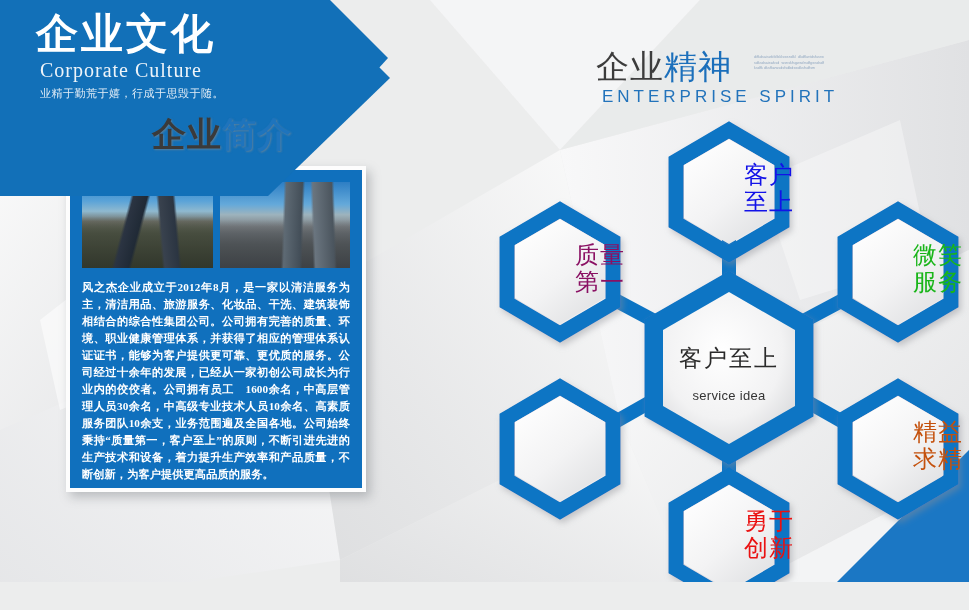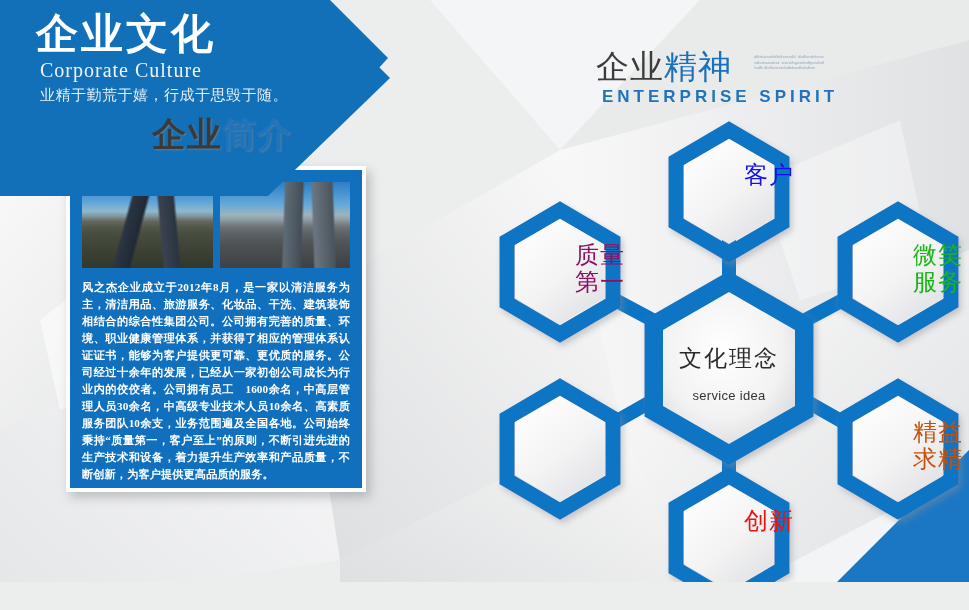--- a/index.html
+++ b/index.html
@@ -18,21 +18,21 @@
   .banner-text { position:absolute; left:36px; top:10px; z-index:6; }
   .banner-cn {
     font-size:42px; font-weight:bold; color:#ffffff; letter-spacing:3px;
     font-family:"DejaVu Sans","Liberation Sans",sans-serif; line-height:1.15;
   }
   .banner-en {
     font-size:20px; color:#eef4f9; letter-spacing:1px; margin-top:1px;
     font-family:"Liberation Serif","DejaVu Serif",serif; padding-left:4px;
   }
   .banner-motto {
-    font-size:15px; color:#e4eef7; letter-spacing:.5px; margin-top:4px; padding-left:4px;
+    font-size:11px; color:#e4eef7; letter-spacing:.5px; margin-top:4px; padding-left:4px;
     font-family:"DejaVu Sans","Liberation Sans",sans-serif;
   }
 
   
   .intro-title {
     position:absolute; left:152px; top:112px; z-index:7;
     font-size:34px; font-weight:bold; letter-spacing:1px;
     font-family:"DejaVu Sans","Liberation Sans",sans-serif;
     text-shadow:1px 1px 2px rgba(140,140,140,.55);
   }
@@ -83,21 +83,21 @@
 
   
   .spirit { position:absolute; left:596px; top:50px; z-index:6; }
   .spirit-cn {
     font-size:33px; font-weight:normal; letter-spacing:1px; line-height:1.05;
     font-family:"DejaVu Sans","Liberation Sans",sans-serif;
   }
   .spirit-cn .g1 { color:#3c3c3c; }
   .spirit-cn .g2 { color:#1b6fbb; }
   .spirit-en {
-    font-size:17px; color:#2273bb; letter-spacing:4px; font-weight:bold;
+    font-size:17px; color:#2273bb; letter-spacing:4px; font-weight:normal;
     margin-top:2px; padding-left:6px;
     font-family:"Liberation Sans","DejaVu Sans",sans-serif;
   }
   .spirit-filler {
     position:absolute; left:158px; top:5px; width:70px;
     font-size:3.6px; line-height:1.55; color:#8fa6c0; letter-spacing:.1px;
     word-break:break-all; text-align:justify;
     font-family:"Liberation Sans","DejaVu Sans",sans-serif;
   }
 
@@ -257,36 +257,38 @@
         <polygon points="70,286 115,312 115,365 70,391 25,365 25,312" fill="url(#hexface)"></polygon>
       </g>
 
       <g>
         <polygon points="70,100 123,131 123,193 70,224 17,193 17,131" fill="none" stroke="#0c74c4" stroke-width="15" filter="url(#hshadow)"></polygon>
         <polygon points="70,109 115,135 115,188 70,214 25,188 25,135" fill="url(#hexface)"></polygon>
       </g>
     </svg>
 
     <div class="center-label" style="left:139px;top:233px;width:200px;">
-      <div class="center-cn">文化理念</div>
+      <div class="center-cn">客户至上</div>
       <div class="center-en">service idea</div>
     </div>
 
     <div class="hex-label outer" style="left:174px;top:52px;width:130px;color:#1212e8;">
       <div>客户</div>
+      <div>至上</div>
     </div>
     <div class="hex-label outer" style="left:343px;top:132px;width:130px;color:#19b519;">
       <div>微笑</div>
       <div>服务</div>
     </div>
     <div class="hex-label outer" style="left:343px;top:309px;width:130px;color:#c4510d;">
       <div>精益</div>
       <div>求精</div>
     </div>
     <div class="hex-label outer" style="left:174px;top:398px;width:130px;color:#ea1111;">
+      <div>勇于</div>
       <div>创新</div>
     </div>
     <div class="hex-label outer" style="left:5px;top:132px;width:130px;color:#8a1063;">
       <div>质量</div>
       <div>第一</div>
     </div>
   </div>
 
   <div class="corner-tri"></div>
 

